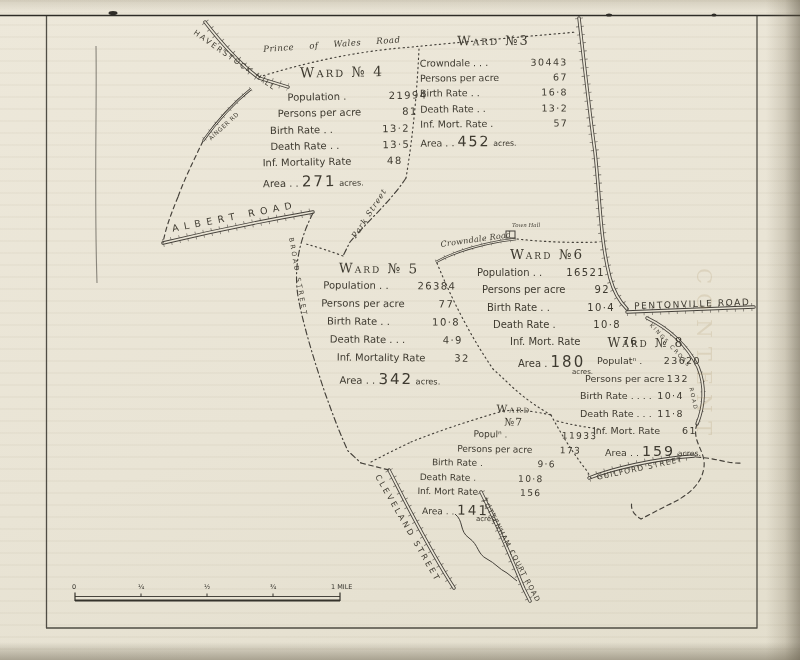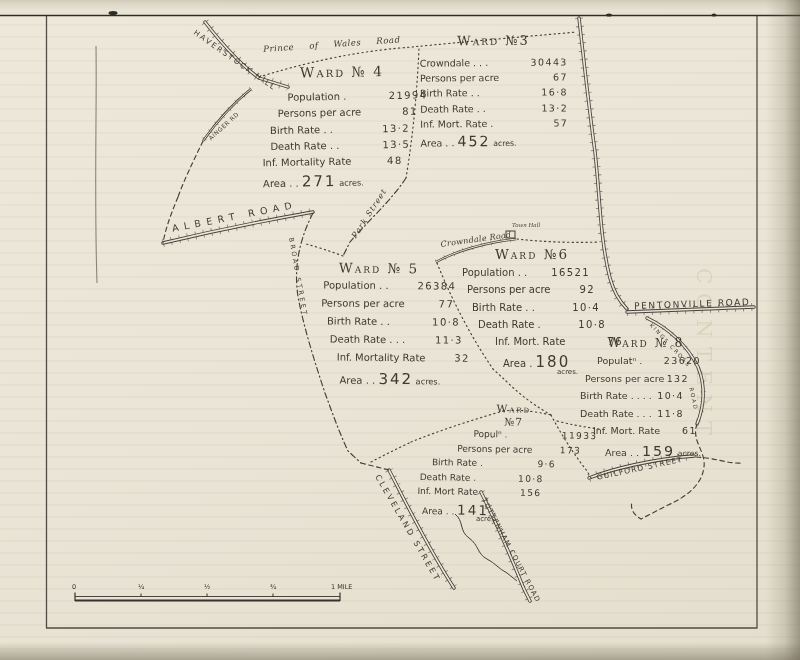--- a/index.html
+++ b/index.html
@@ -241,29 +241,29 @@
         <div class="ward-row" style="height: 18px; left: -1px;">
           <span class="lbl">Persons per acre</span>
           <span class="val">77</span>
         </div>
         <div class="ward-row" style="height: 18px; left: 5px;">
           <span class="lbl">Birth Rate . .</span>
           <span class="val">10·8</span>
         </div>
         <div class="ward-row" style="height: 18px; left: 8px;">
           <span class="lbl">Death Rate . . .</span>
-          <span class="val">11·3</span>
+          <span class="val">4·9</span>
         </div>
         <div class="ward-row" style="height: 18px; left: 15px;">
           <span class="lbl">Inf. Mortality Rate</span>
           <span class="val">32</span>
         </div>
         <div class="ward-area" style="left: 18px;"><span class="pre">Area . . </span><span class="num">342</span><span class="suffix"> acres.</span></div>
       </div>
-      <div class="ward" style="left: 462px; top: 246px; width: 128px; font-size: 10px; transform: rotate(0deg);">
+      <div class="ward" style="left: 477px; top: 246px; width: 128px; font-size: 10px; transform: rotate(0deg);">
         <div class="ward-title" style="font-size: 13.5px; margin-left: 12px;">Ward №6</div>
         <div style="height: 2px;"></div>
         <div class="ward-row" style="height: 17.3px; left: 0px;">
           <span class="lbl">Population . .</span>
           <span class="val">16521</span>
         </div>
         <div class="ward-row" style="height: 17.3px; left: 5px;">
           <span class="lbl">Persons per acre</span>
           <span class="val">92</span>
         </div>

